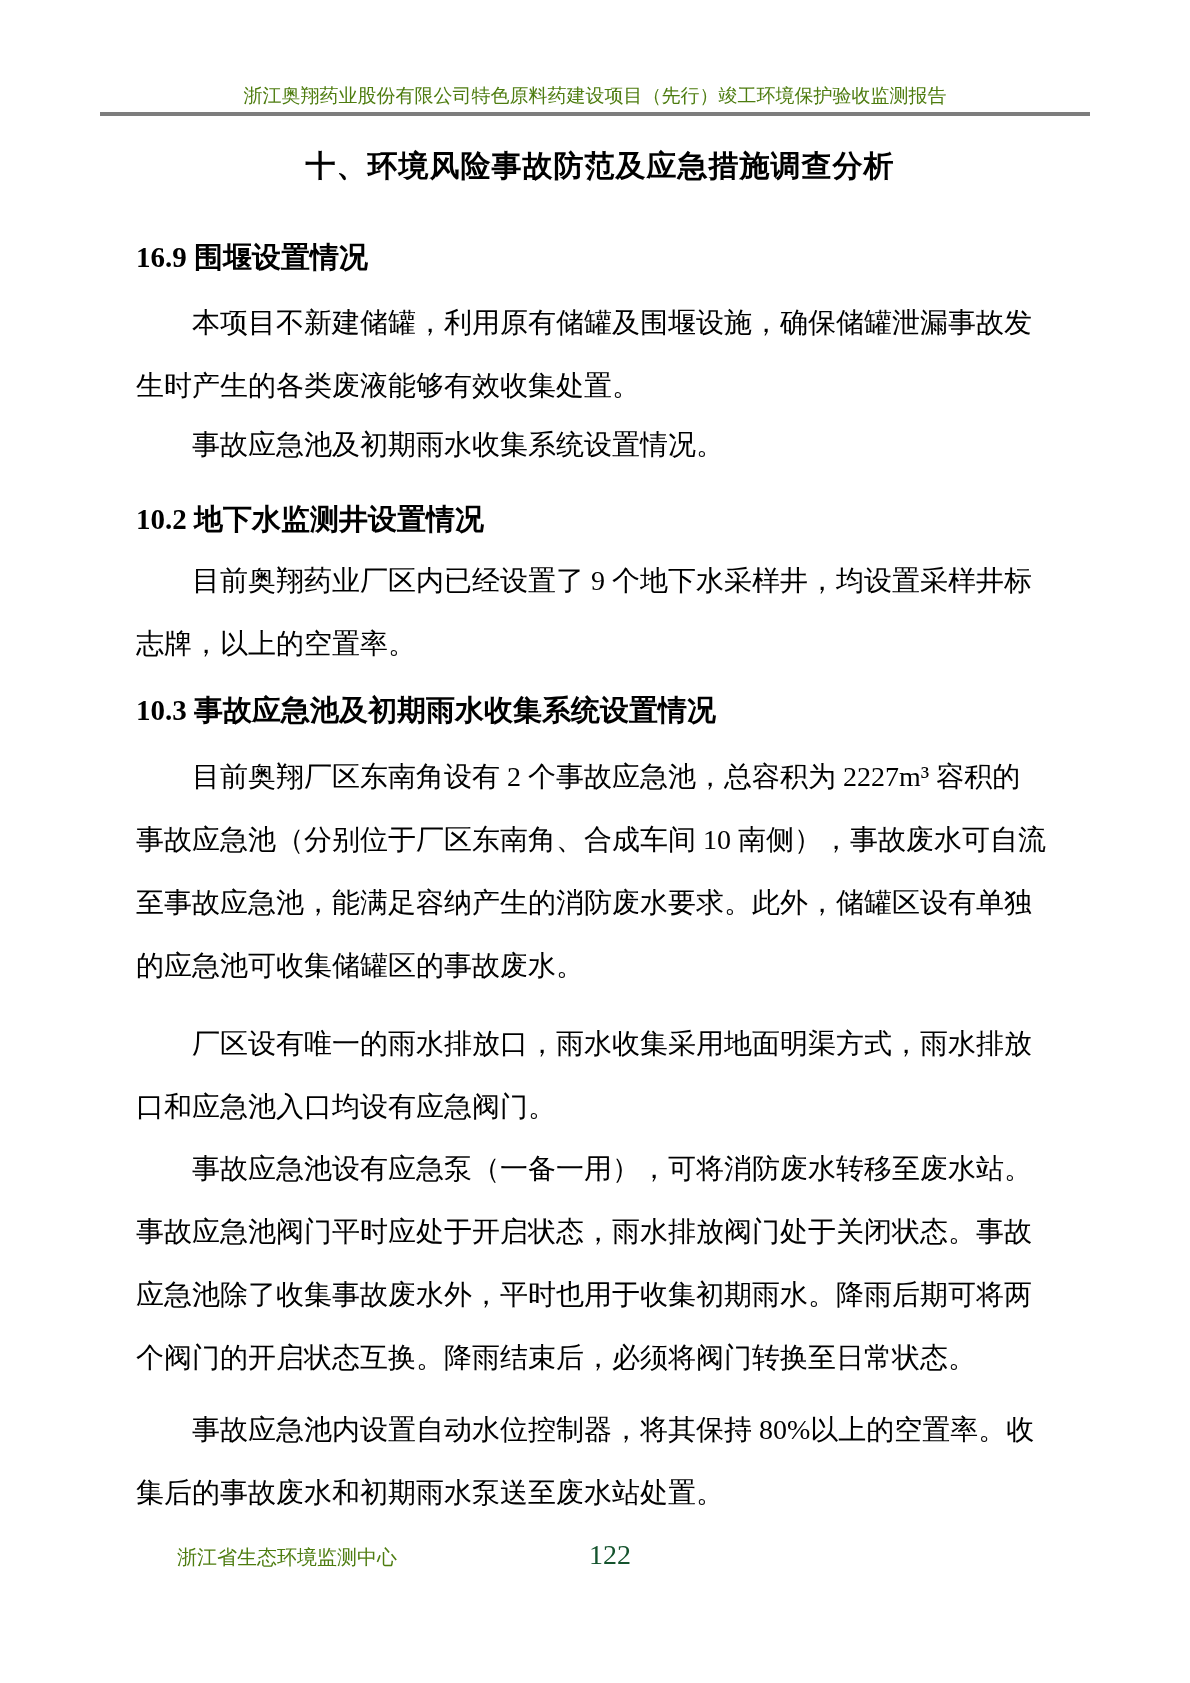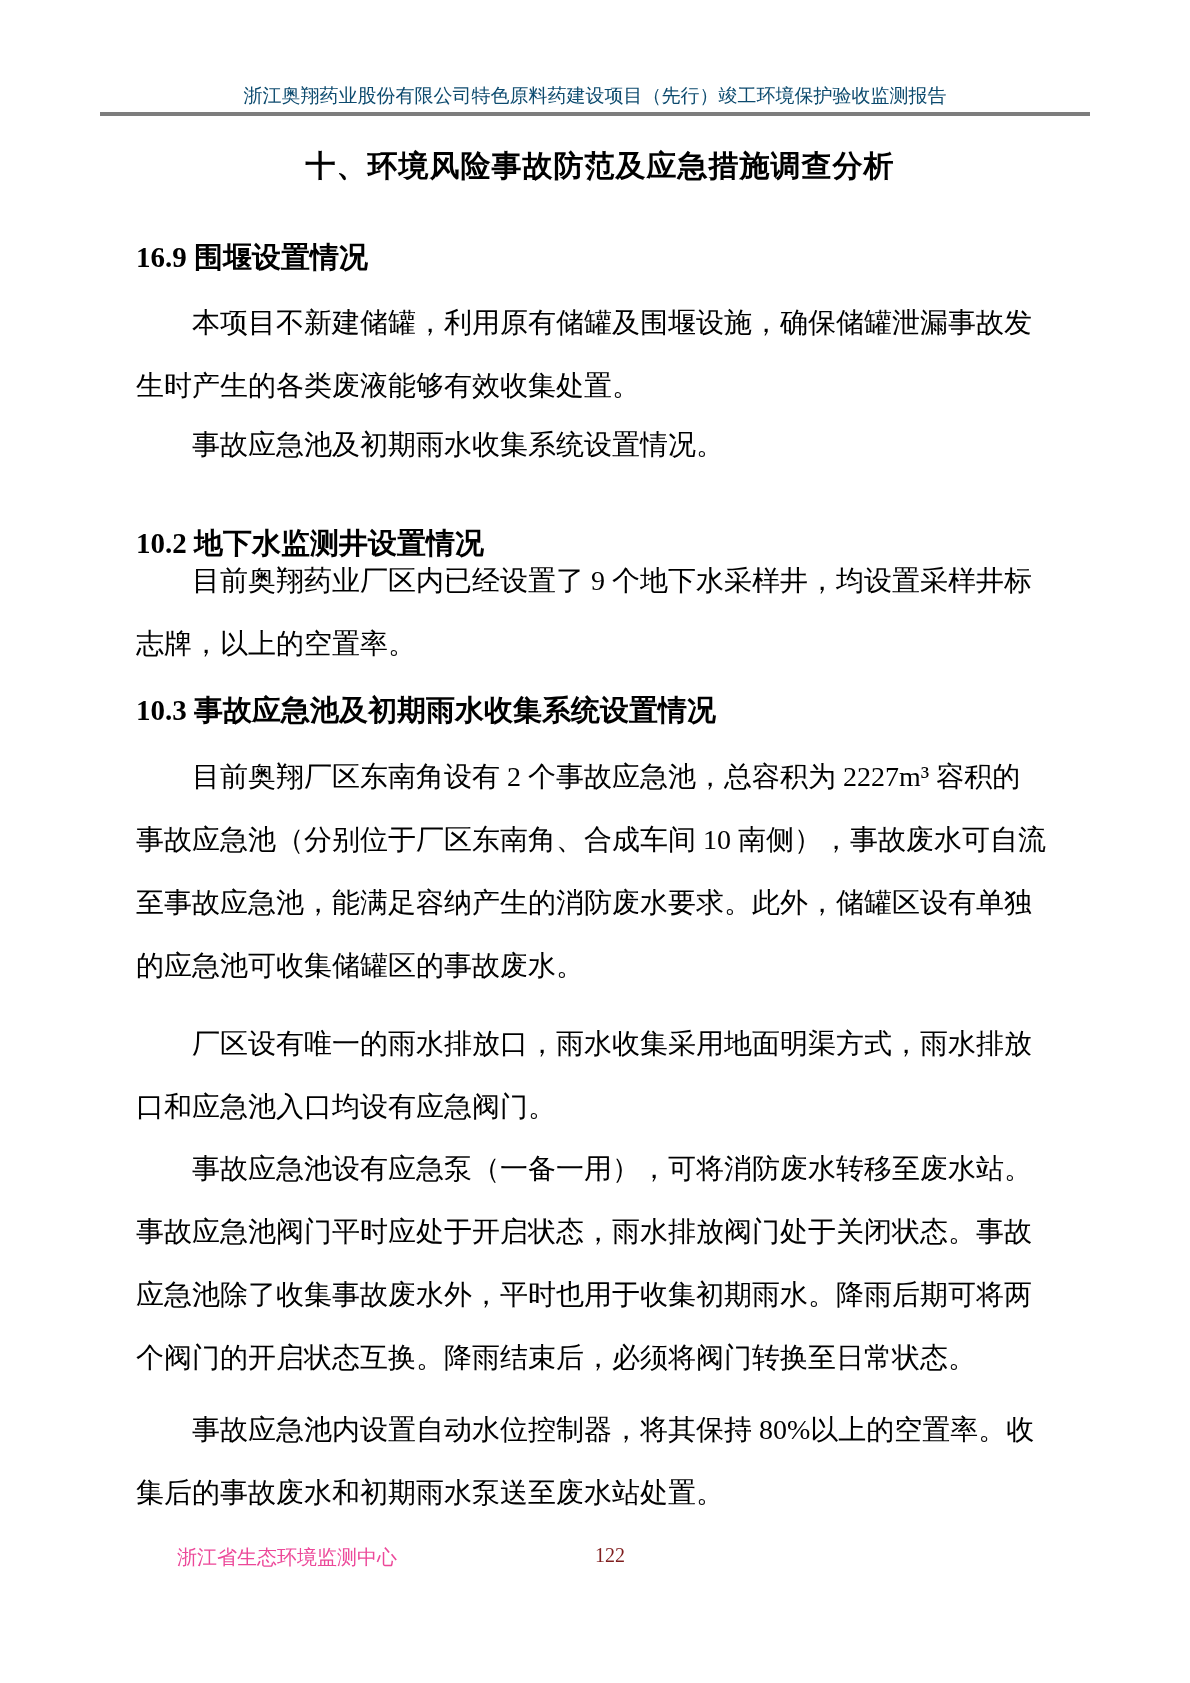--- a/index.html
+++ b/index.html
@@ -17,21 +17,21 @@
     color: #000000;
   }
   .running-header {
     position: absolute;
     top: 84px;
     left: 0;
     width: 1190px;
     text-align: center;
     font-size: 19px;
     line-height: 24px;
-    color: #0c4a6e;
+    color: #4d7c0f;
   }
   .header-rule {
     position: absolute;
     top: 112px;
     left: 100px;
     width: 990px;
     height: 4px;
     background: #7d7d7d;
   }
   .doc-title {
@@ -64,44 +64,44 @@
   .para .line {
     height: 63px;
     white-space: nowrap;
   }
   .para .line.indent {
     text-indent: 2em;
   }
   #h-1 { top: 226px; }
   #p-1a { top: 291px; }
   #p-1b { top: 413px; }
-  #h-2 { top: 512px; }
+  #h-2 { top: 488px; }
   #p-2a { top: 549px; }
   #h-3 { top: 679px; }
   #p-3a { top: 745px; }
   #p-3b { top: 1012px; }
   #p-3c { top: 1137px; }
   #p-3d { top: 1398px; }
   .footer-org {
     position: absolute;
     top: 1544px;
     left: 177px;
     font-size: 20px;
     line-height: 26px;
-    color: #ec4899;
+    color: #4d7c0f;
   }
   .footer-page-number {
     position: absolute;
     top: 1542px;
     left: 560px;
     width: 100px;
     text-align: center;
-    font-size: 20px;
+    font-size: 28px;
     line-height: 26px;
-    color: #7f1d1d;
+    color: #14532d;
   }
 </style>
 </head>
 <body>
 
 <div class="page">
 
   <div class="running-header">浙江奥翔药业股份有限公司特色原料药建设项目（先行）竣工环境保护验收监测报告</div>
 
   <div class="header-rule"></div>

